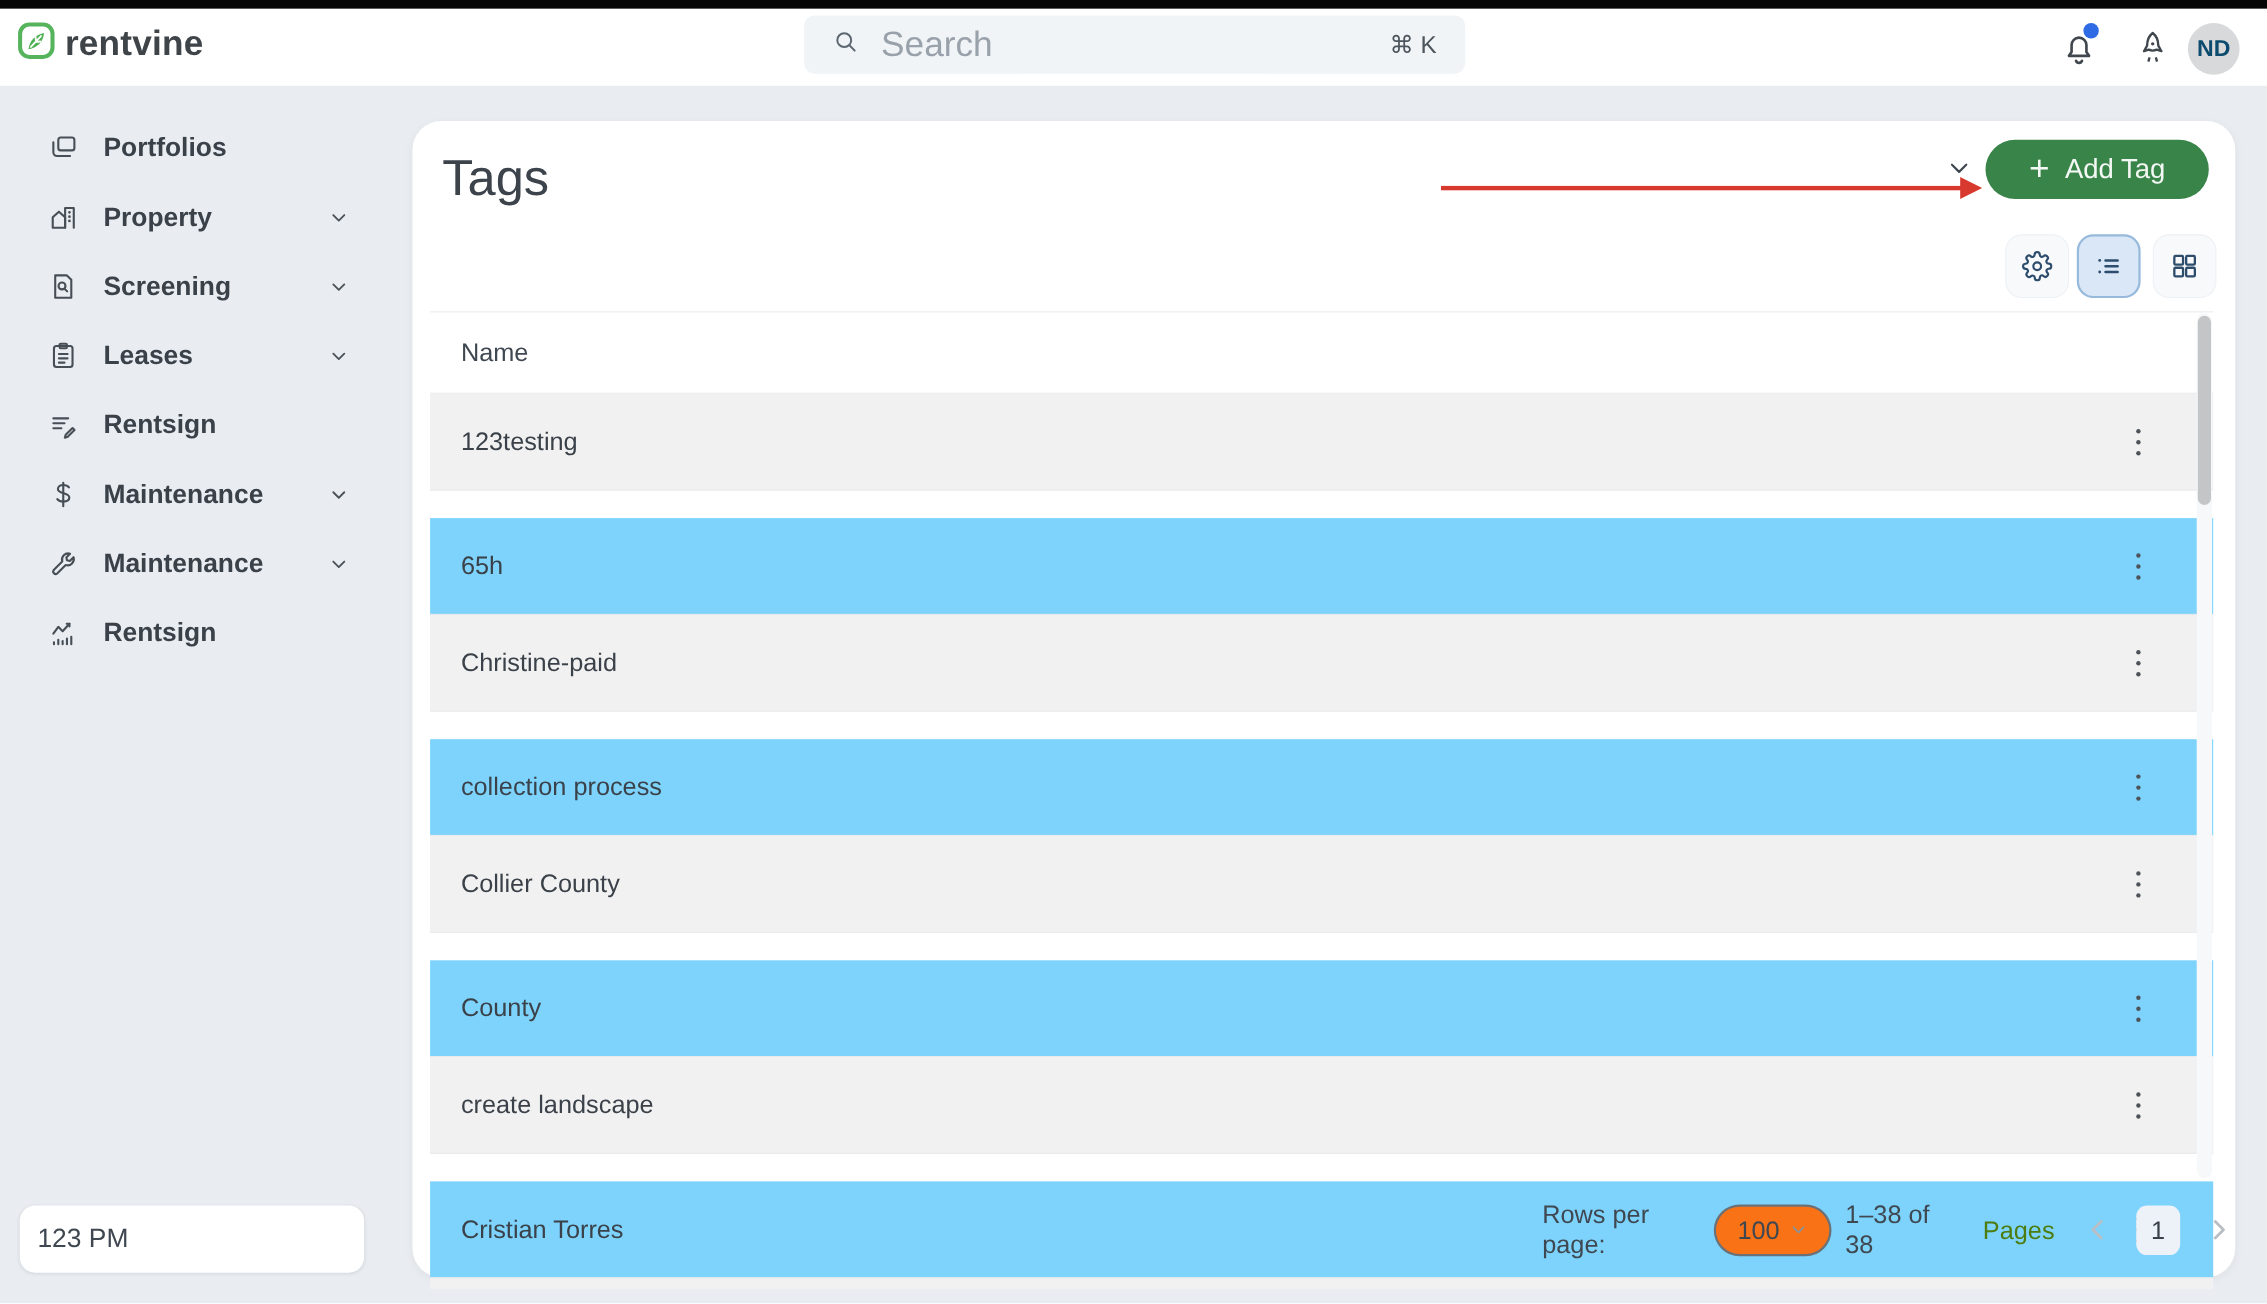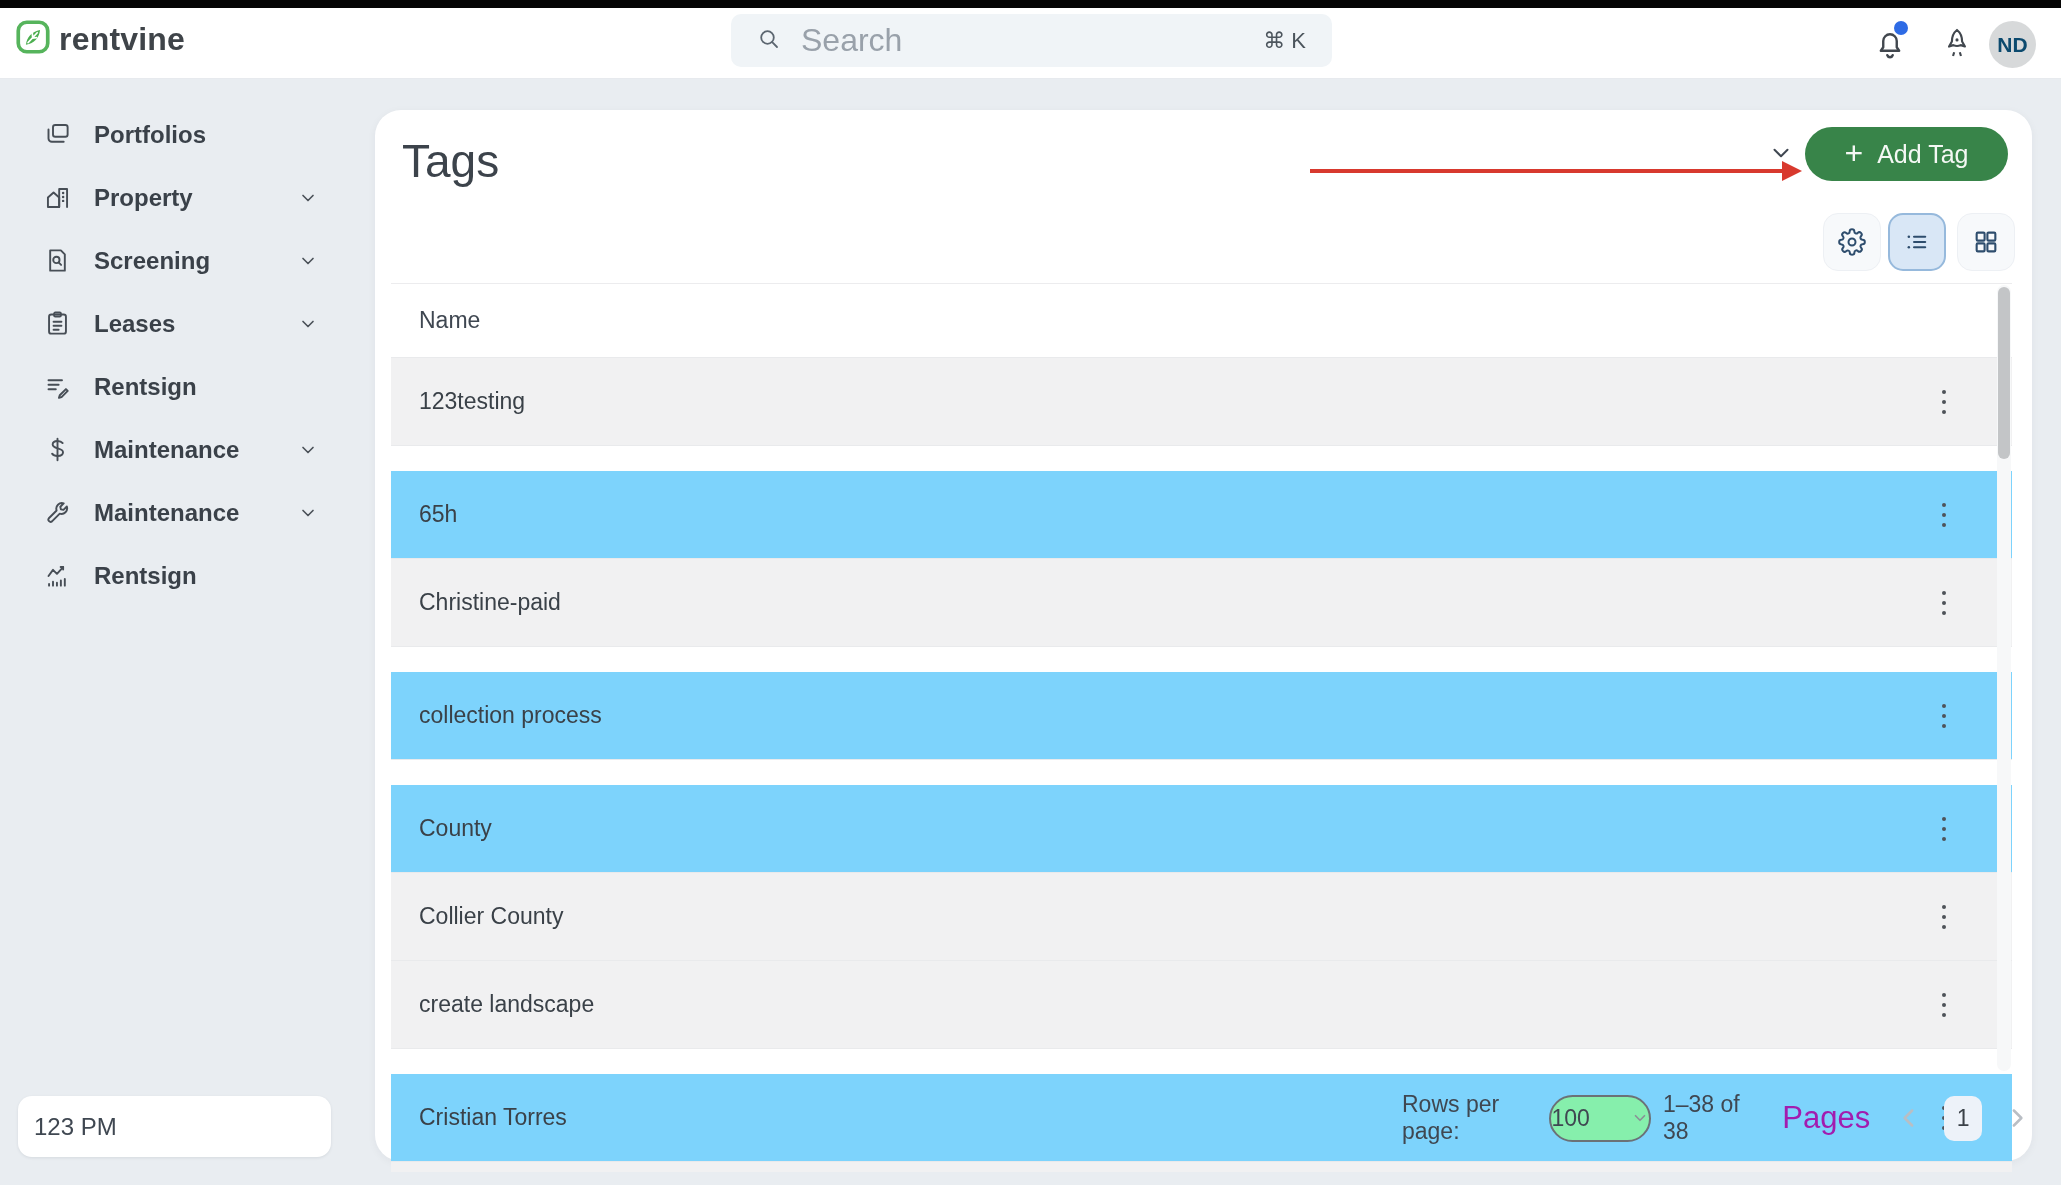--- a/index.html
+++ b/index.html
@@ -58,24 +58,24 @@
   .kebab { margin-left:auto; margin-right:48px; width:40px; height:44px; display:flex; flex-direction:column; align-items:center; justify-content:center; gap:6px; cursor:pointer; background:none; border:none; }
   .kebab i { width:4px; height:4px; border-radius:50%; background:#4e5359; }
   .t-partial { height:10px; background:#f1f1f2; }
 
   .v-scroll { position:absolute; left:1622px; top:175px; width:14px; height:786px; background:#f7f8f9; border-radius:7px; }
   .v-thumb { position:absolute; left:1px; top:2px; width:12px; height:172px; background:#c3c5c7; border-radius:6px; cursor:pointer; }
 
   
   .pagination { position:absolute; left:1027px; top:982px; height:52px; display:flex; align-items:center; }
   .pg-label { font-size:23px; color:#3f4751; }
-  .pg-select { margin-left:12px; width:120px; height:47px; border:2px solid #6b7177; border-radius:25px; display:flex; align-items:center; justify-content:space-between; gap:8px; cursor:pointer; background:#86efac; }
+  .pg-select { margin-left:12px; width:120px; height:47px; border:2px solid #6b7177; border-radius:25px; display:flex; align-items:center; justify-content:center; gap:8px; cursor:pointer; background:#f97316; }
   .pg-select .val { font-size:23px; color:#3f4751; }
   .pg-range { margin-left:12px; font-size:23px; color:#3f4751; }
-  .pg-pages { margin-left:28px; font-size:31px; color:#a21caf; }
+  .pg-pages { margin-left:28px; font-size:23px; color:#4d7c0f; }
   .pg-nav { width:30px; height:30px; margin-left:24px; cursor:pointer; background:none; border:none; padding:0; }
   .pg-current { margin-left:20px; width:45px; height:45px; background:#edf2f9; border-radius:10px; display:flex; align-items:center; justify-content:center; font-size:23px; color:#3a4148; cursor:pointer; }
   .pg-next { margin-left:20px; }
 </style>
 </head>
 <body>
 
 <div id="app">
 
   <div class="top-strip"></div>
@@ -274,30 +274,30 @@
     </button>
   </div>
           <div class="t-row even">
     <span class="t-name">collection process</span>
     <button class="kebab">
       <i></i>
               <i></i>
               <i></i>
     </button>
   </div>
+          <div class="t-row odd">
+    <span class="t-name">Collier County</span>
+    <button class="kebab">
+      <i></i>
+              <i></i>
+              <i></i>
+    </button>
+  </div>
           <div class="t-row even">
     <span class="t-name">County</span>
-    <button class="kebab">
-      <i></i>
-              <i></i>
-              <i></i>
-    </button>
-  </div>
-          <div class="t-row odd">
-    <span class="t-name">Collier County</span>
     <button class="kebab">
       <i></i>
               <i></i>
               <i></i>
     </button>
   </div>
           <div class="t-row odd">
     <span class="t-name">create landscape</span>
     <button class="kebab">
       <i></i>

